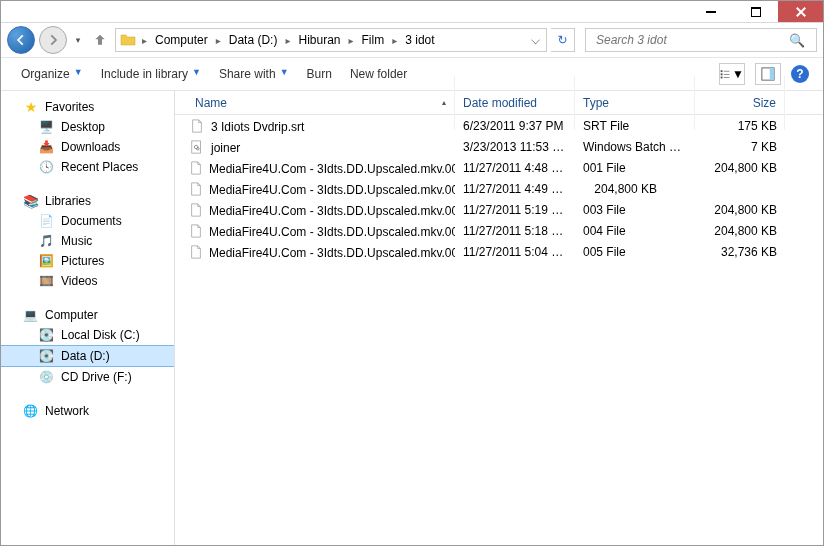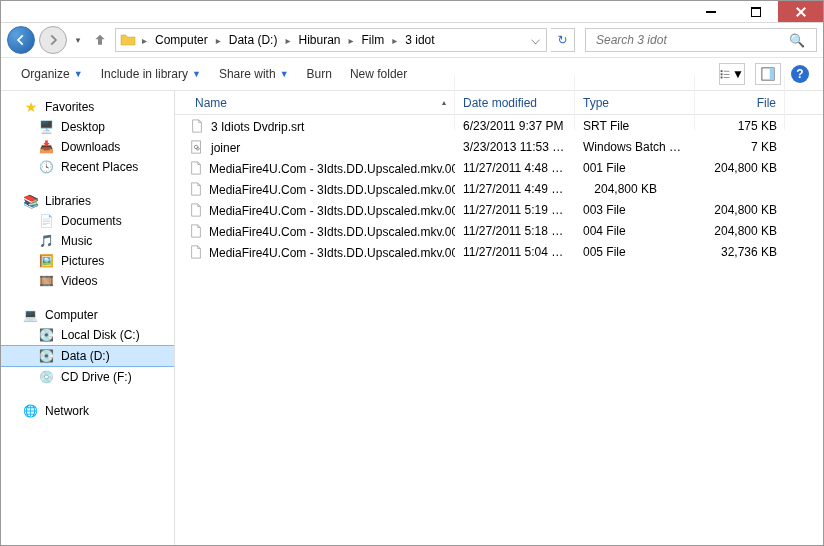--- a/index.html
+++ b/index.html
@@ -26,21 +26,21 @@
 .address .folder-ico { width:16px; height:16px; margin:0 2px;}
 .crumb { padding: 2px 4px; color: #000; cursor: default; }
 .crumb-sep { color: #666; font-size: 10px; padding: 0 2px;}
 .address .drop { margin-left:auto; padding:0 4px; color:#555;}
 .refresh { width: 24px; height: 24px; border:1px solid #ccc; border-left:none; display:flex; align-items:center; justify-content:center; color:#2b6dd1; font-size:14px;}
 .search { width: 232px; height: 24px; border:1px solid #ccc; margin-left:6px; display:flex; align-items:center; padding:0 10px; color:#777;}
 .search input { border:none; outline:none; flex:1; color:#333; font-style:italic;}
 .search-ico { color:#2b6dd1; font-size:13px; }
 
 .toolbar { height: 34px; border-top:1px solid #e5e5e5; border-bottom:1px solid #e5e5e5; display:flex; align-items:center; padding:0 14px; gap:6px; }
-.tool { padding: 4px 6px; color:#333; display:flex; align-items:center; gap:4px; }
+.tool { padding: 4px 6px; color:#333; display:flex; gap:4px; }
 .tool .drop-tri { color:#2b6dd1; font-size:9px; }
 .toolbar .right { margin-left:auto; display:flex; align-items:center; gap:10px; }
 .view-btn, .pane-btn { width:26px; height:22px; border:1px solid #ccc; display:flex; align-items:center; justify-content:center; }
 .help { width:18px; height:18px; border-radius:50%; background:#2b6dd1; color:#fff; display:flex; align-items:center; justify-content:center; font-weight:bold; font-size:11px;}
 
 .body { display:flex; height: calc(546px - 22px - 34px - 34px - 2px); }
 .sidebar { width: 174px; border-right:1px solid #e0e0e0; padding: 6px 0; overflow-y:auto; }
 .sb-group { margin-bottom: 14px; }
 .sb-header { display:flex; align-items:center; gap:6px; padding:2px 10px 2px 22px; position:relative;}
 .sb-item { display:flex; align-items:center; gap:6px; padding:2px 10px 2px 38px; }
@@ -251,21 +251,21 @@
           <span>Name</span>
           <span class="sort-ind" style="margin-left:auto;">▴</span>
         </div>
       <div class="col date">
           <span>Date modified</span>
         </div>
       <div class="col type">
           <span>Type</span>
         </div>
       <div class="col size">
-          <span>File</span>
+          <span>Size</span>
         </div>
     </div>
     <div class="filelist" id="filelist">
         <div class="row">
           <div class="cell name">
             <span class="file-ico">
               <svg viewBox="0 0 16 16">
                 <path d="M3 1h7l3 3v11H3z" class="doc-page"></path>
                 <path d="M10 1v3h3" fill="none" stroke="#aaa"></path>
               </svg>

